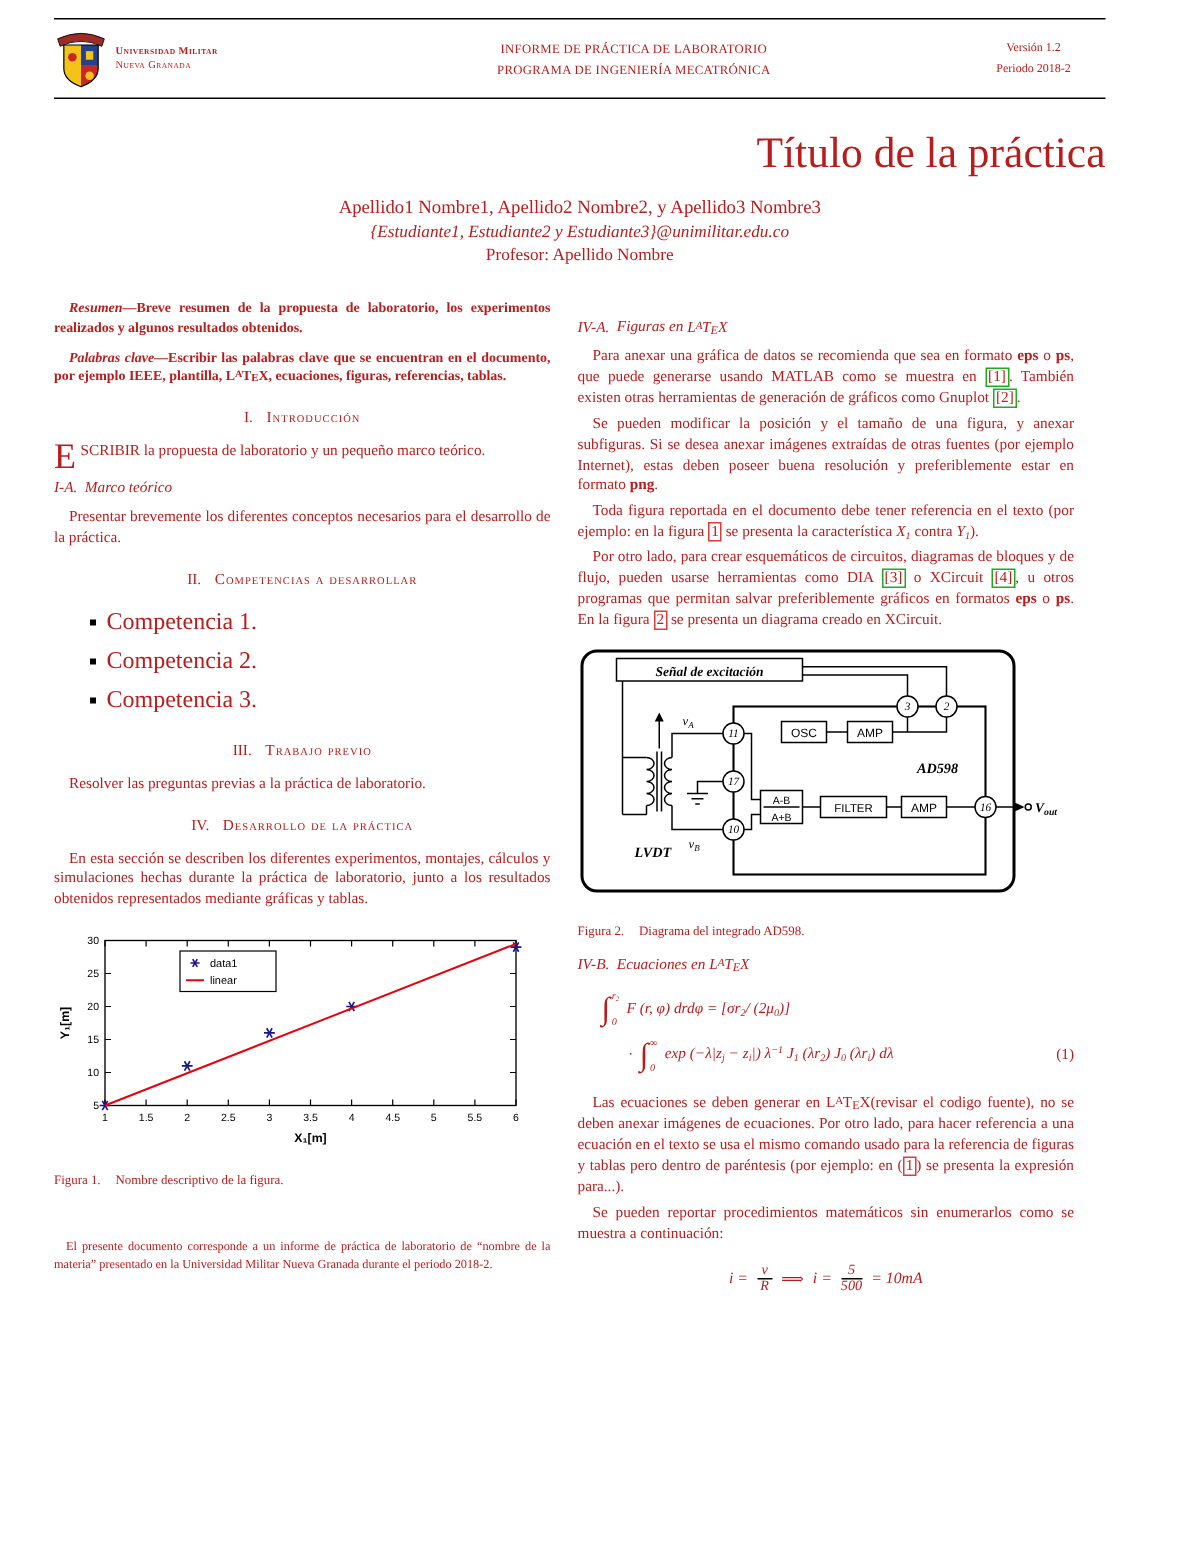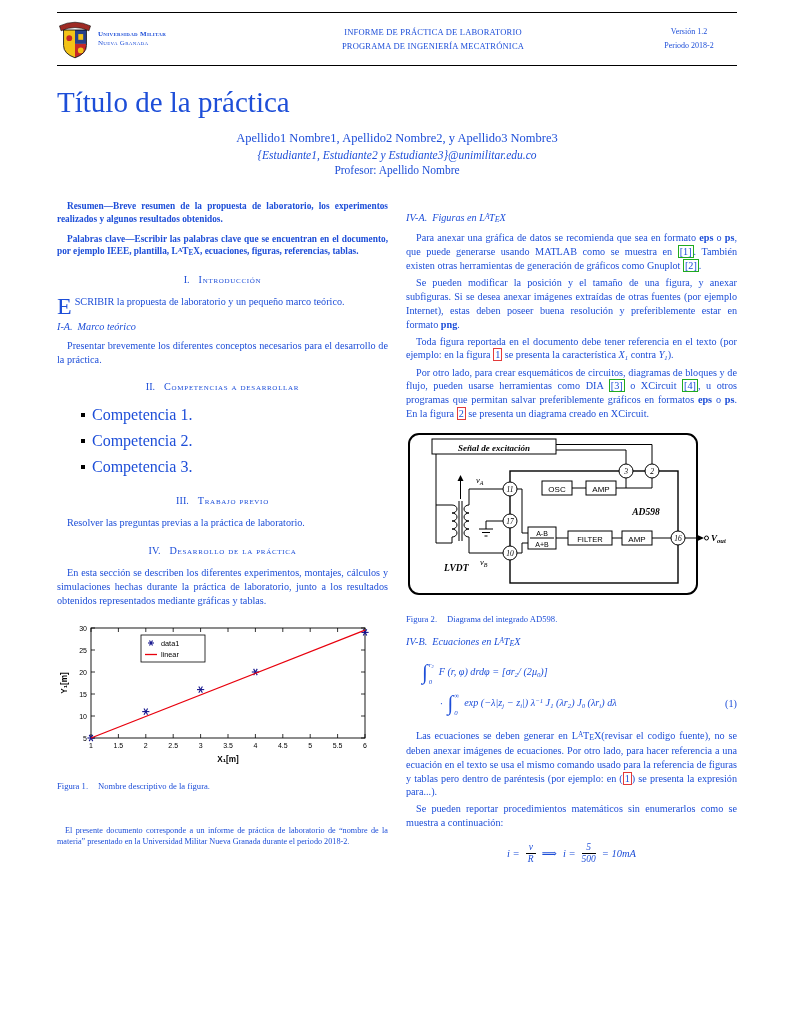--- a/index.html
+++ b/index.html
@@ -1,34 +1,34 @@
 <!DOCTYPE html>
 <html style="--cite-box: #1faa1f; --ref-box: #e23a3a; --fit-line: #e8000d; --marker: #14148c;"><head>
 <meta charset="utf-8">
 <style>
   html,body{margin:0;padding:0;background:#ffffff;}
   .page{
     width:794px;height:1028px;box-sizing:border-box;position:relative;
-    background:#fff;color:#1d4ed8;overflow:hidden;
+    background:#fff;color:#b91c1c;overflow:hidden;
     font-family:"Liberation Serif","DejaVu Serif",serif;
-    padding:12px 57px 0 57px;
+    padding:12px 57px 0 36px;
   }
   
   .doc-header{
     display:flex;align-items:center;
     border-top:1px solid #000;border-bottom:1px solid #000;
     padding:3px 0 3px 0;height:46px;
   }
   .logo-wrap{display:flex;align-items:center;gap:5px;width:168px;}
   .logo-text{font-size:7px;line-height:1.35;letter-spacing:0.3px;font-variant:small-caps;}
   .logo-text .lt1{font-weight:bold;}
   .header-center{flex:1;text-align:center;font-size:8.5px;line-height:1.7;letter-spacing:0.2px;font-family:Liberation Serif, serif;}
   .header-right{width:96px;text-align:center;font-size:8px;line-height:1.8;}
   
-  .title{font-size:29px;font-weight:normal;text-align:left;margin:20px 0 12px 0;}
+  .title{font-size:29px;font-weight:normal;text-align:right;margin:20px 0 12px 0;}
   .authors{text-align:center;font-size:12.5px;margin:2px 0;}
   .emails{text-align:center;font-size:11.5px;font-style:italic;margin:3px 0;}
   .professor{text-align:center;font-size:11.5px;margin:3px 0 24px 0;}
   
   .columns{display:flex;gap:18px;}
   .col{width:331px;}
   p{margin:0;}
   .abstract{font-size:9.3px;font-weight:bold;text-align:justify;text-indent:10px;line-height:1.38;margin-bottom:7px;}
   .body{font-size:10.2px;line-height:1.36;text-align:justify;text-indent:10px;margin-bottom:3px;}
   .noindent{text-indent:0;}
@@ -36,21 +36,21 @@
   .sec-num{margin-right:9px;}
   .sc{font-variant:small-caps;letter-spacing:0.7px;}
   .subsec{font-size:10.2px;font-weight:normal;font-style:italic;margin:12px 0 7px 0;}
   .subsec .sp{margin-right:5px;}
   .dropcap{float:left;font-size:24px;line-height:20px;padding:1px 3px 0 0;}
   .bullets{list-style:none;margin:2px 0 4px 0;padding:0 0 0 24px;}
   .bullets li{font-size:16px;line-height:1.62;display:flex;align-items:center;gap:7px;}
   .sq{width:4px;height:4px;background:#000;display:inline-block;flex:0 0 auto;}
   
   .rt-b{font-weight:bold;}
-  .rt-bi{font-weight:bold;}
+  .rt-bi{font-weight:bold;font-style:italic;}
   .rt-i{font-style:italic;}
   .rt-sub{font-size:0.66em;vertical-align:-0.3em;}
   .rt-sup{font-size:0.66em;vertical-align:0.5em;}
   .box-g{border:1px solid var(--cite-box,#1faa1f);padding:0 1px;}
   .box-r{border:1px solid var(--ref-box,#e23a3a);padding:0 1px;}
   .latex-logo .lx-a{font-size:0.72em;vertical-align:0.24em;letter-spacing:-0.04em;}
   .latex-logo .lx-e{font-size:0.78em;vertical-align:-0.18em;}
   
   figure{margin:0;}
   .fig1{margin:10px 0 4px 0;}

